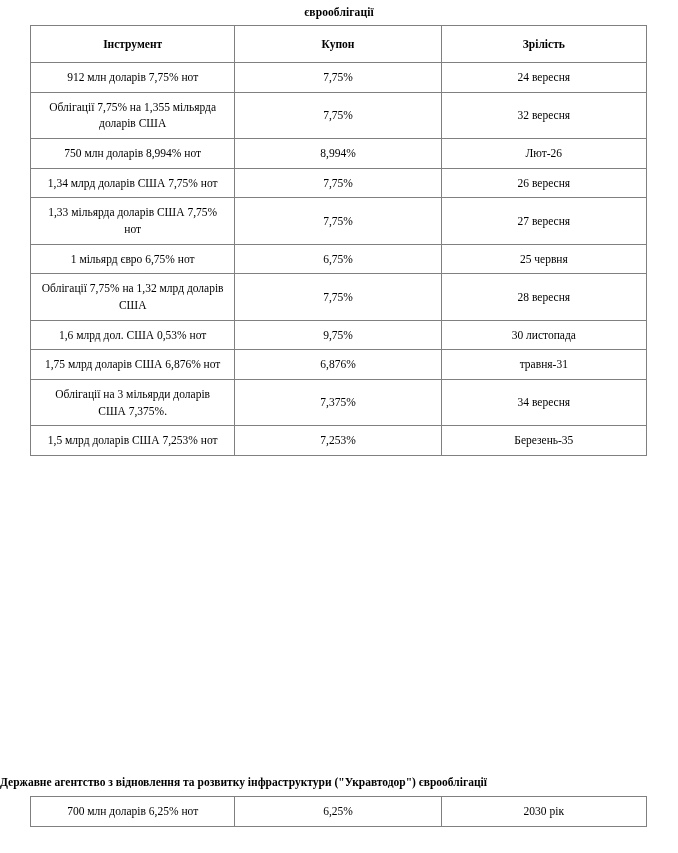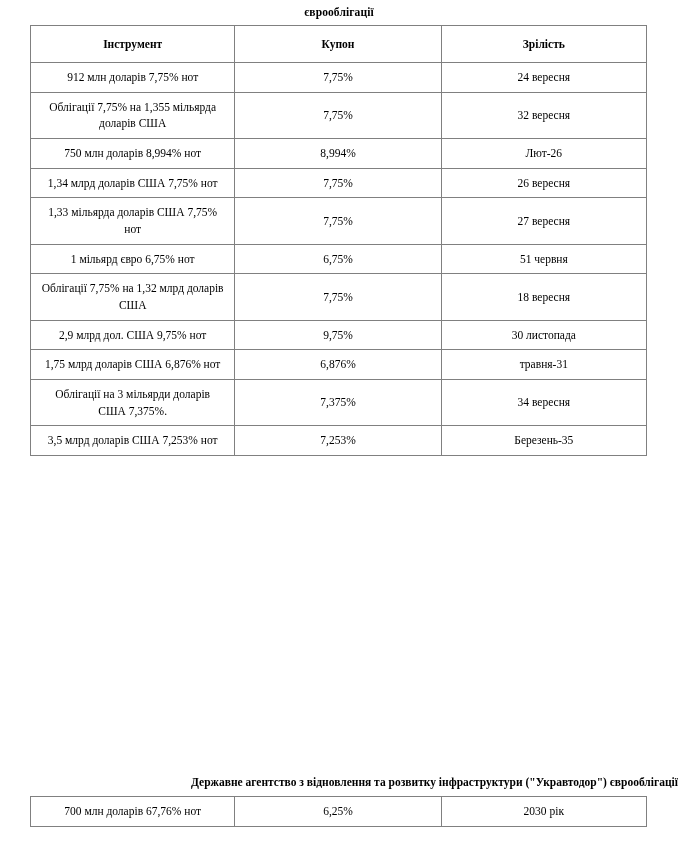--- a/index.html
+++ b/index.html
@@ -62,21 +62,21 @@
     font-family: Liberation Serif, serif;
   }
 
   .section-two {
     position: absolute;
     left: 0;
     top: 776px;
     width: 678px;
   }
   .section-two .sec-title {
-    text-align: right;
+    text-align: left;
     font-size: 11.5px;
     font-weight: bold;
     font-family: "Liberation Serif", serif;
     padding-bottom: 8px;
   }
 </style>
 </head>
 <body>
 
 <div class="page">
@@ -118,61 +118,61 @@
         <td>26 вересня</td>
       </tr>
       <tr>
         <td class="instr">1,33 мільярда доларів США 7,75% нот</td>
         <td>7,75%</td>
         <td>27 вересня</td>
       </tr>
       <tr>
         <td class="instr">1 мільярд євро 6,75% нот</td>
         <td>6,75%</td>
-        <td>51 червня</td>
+        <td>25 червня</td>
       </tr>
       <tr>
         <td class="instr">Облігації 7,75% на 1,32 млрд доларів США</td>
         <td>7,75%</td>
-        <td>18 вересня</td>
+        <td>28 вересня</td>
       </tr>
       <tr>
-        <td class="instr">2,9 млрд дол. США 9,75% нот</td>
+        <td class="instr">1,6 млрд дол. США 0,53% нот</td>
         <td>9,75%</td>
         <td>30 листопада</td>
       </tr>
       <tr>
         <td class="instr">1,75 млрд доларів США 6,876% нот</td>
         <td>6,876%</td>
         <td>травня-31</td>
       </tr>
       <tr>
         <td class="instr">Облігації на 3 мільярди доларів США 7,375%.</td>
         <td>7,375%</td>
         <td>34 вересня</td>
       </tr>
       <tr>
-        <td class="instr">3,5 млрд доларів США 7,253% нот</td>
+        <td class="instr">1,5 млрд доларів США 7,253% нот</td>
         <td>7,253%</td>
         <td>Березень-35</td>
       </tr>
     </tbody>
   </table>
 
   <div class="section-two">
     <div class="sec-title">Державне агентство з відновлення та розвитку інфраструктури ("Укравтодор") єврооблігації</div>
     <table class="bonds">
       <colgroup>
         <col class="c1">
           <col class="c2">
           <col class="c3">
       </colgroup>
       <tbody>
         <tr>
-          <td class="instr">700 млн доларів 67,76% нот</td>
+          <td class="instr">700 млн доларів 6,25% нот</td>
           <td>6,25%</td>
           <td>2030 рік</td>
         </tr>
       </tbody>
     </table>
   </div>
 
 </div>
 
 </body></html>

